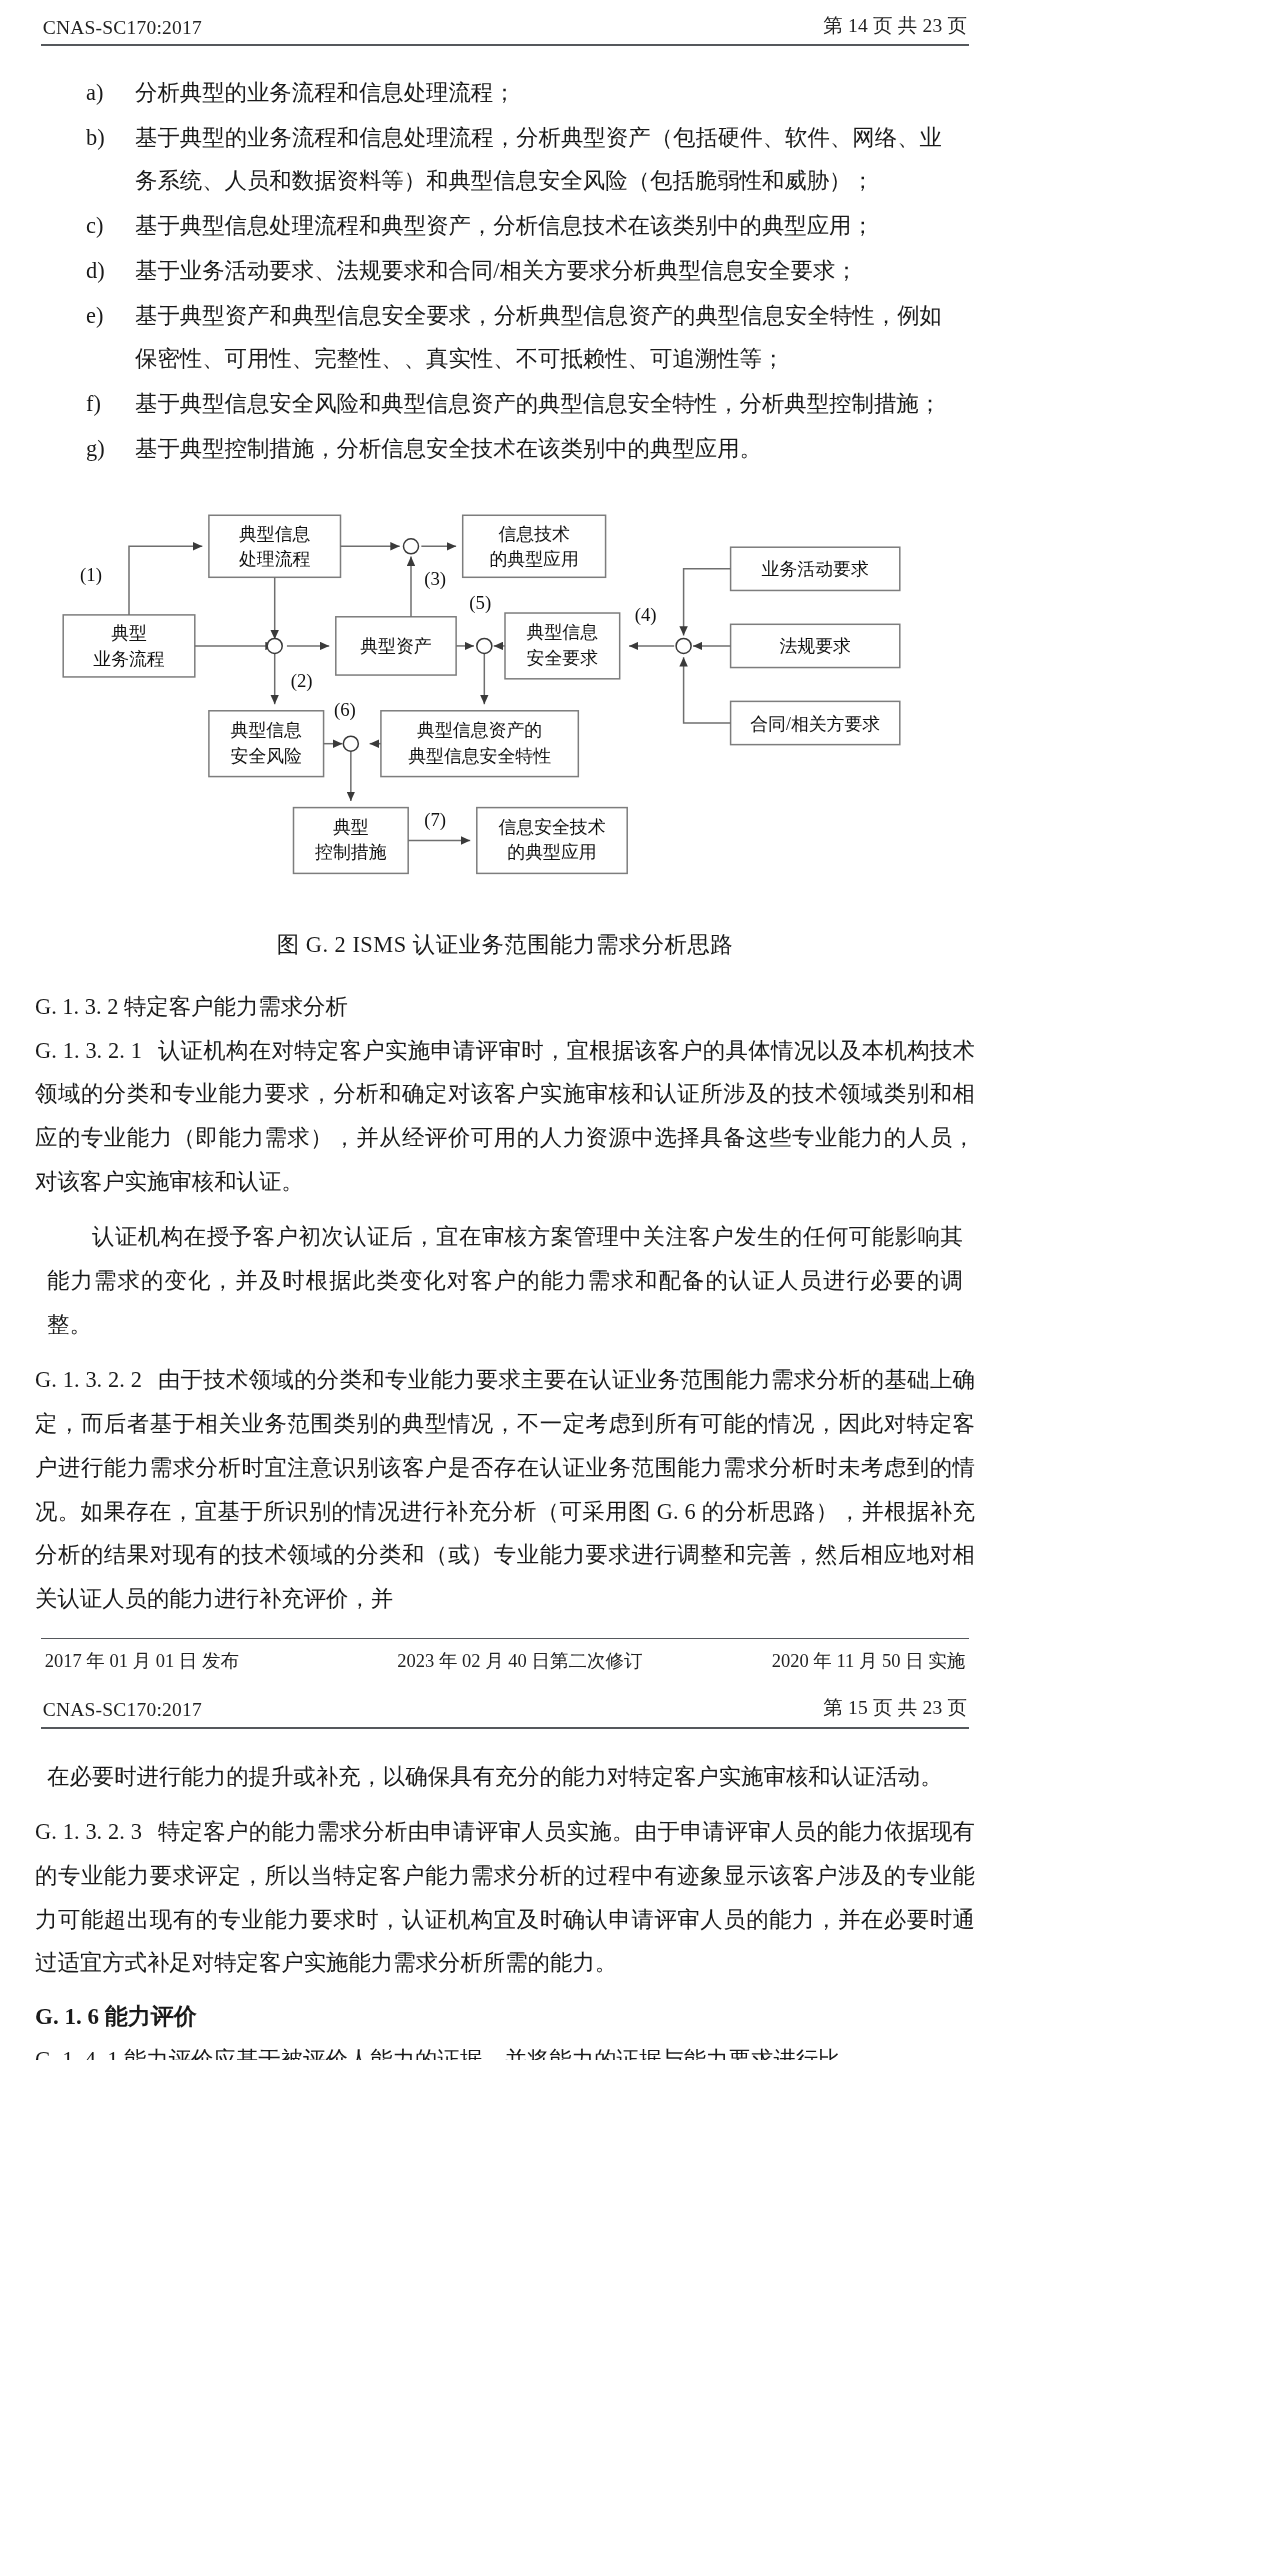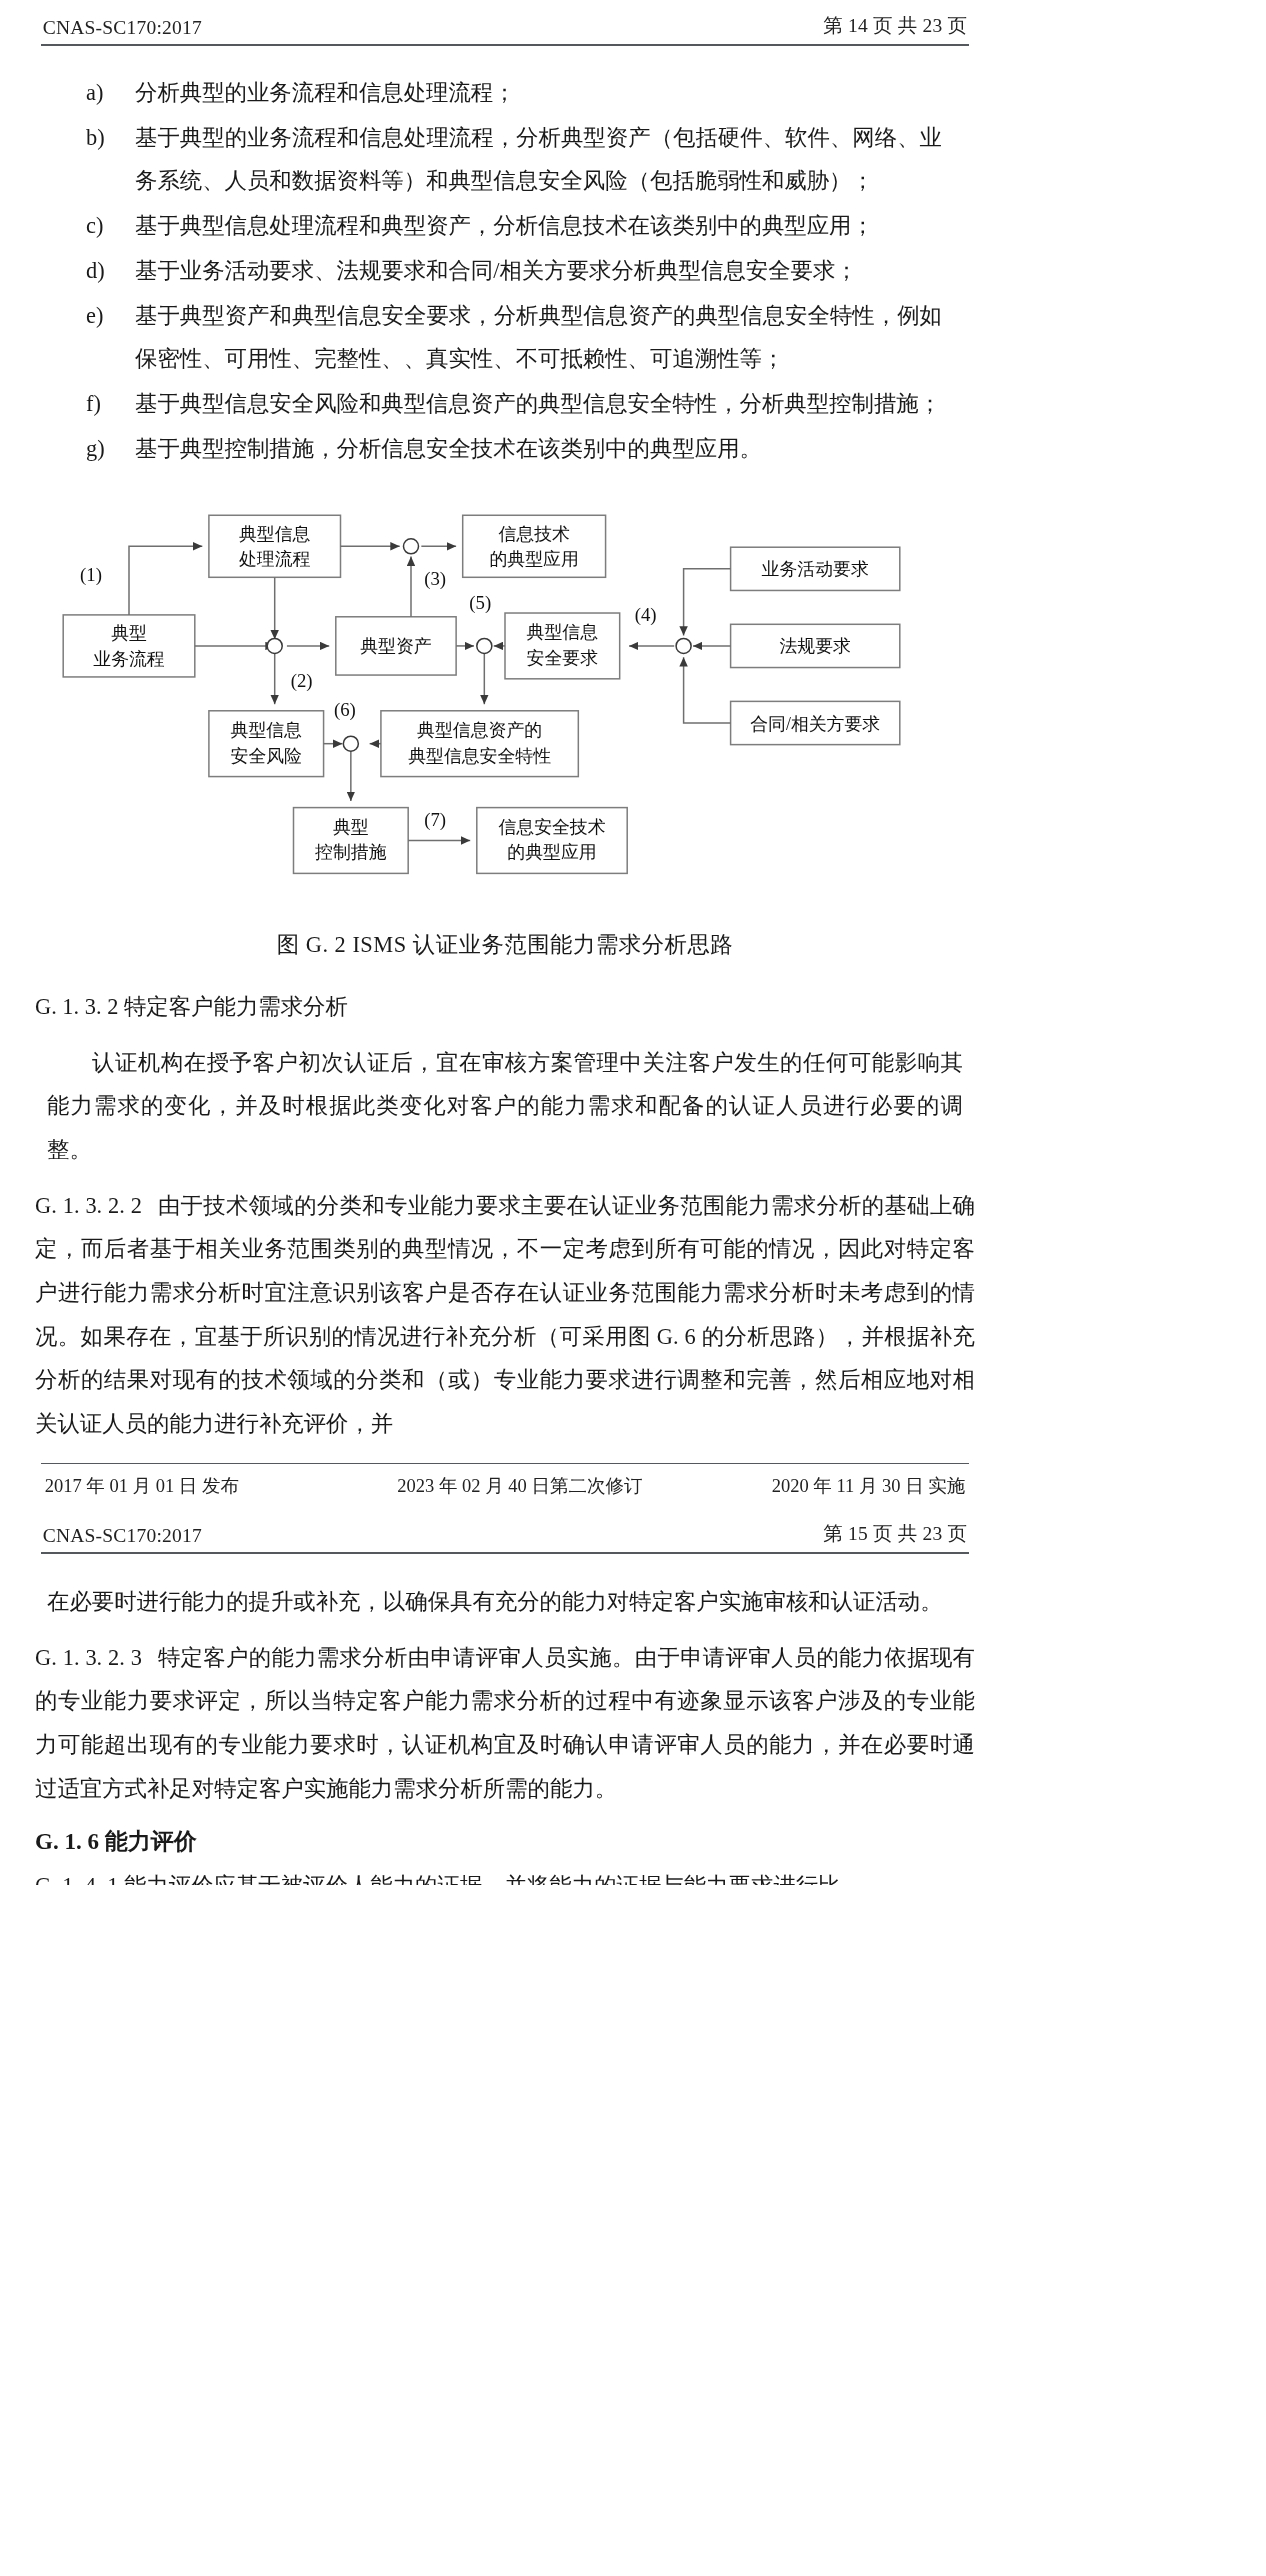--- a/index.html
+++ b/index.html
@@ -298,30 +298,31 @@
       <text x="462" y="114" font-size="20" fill="#111">(5)</text>
       <text x="318" y="228" font-size="20" fill="#111">(6)</text>
       <text x="414" y="345" font-size="20" fill="#111">(7)</text>
     </svg>
   </div>
 
   <div class="fig-caption">图 G. 2    ISMS 认证业务范围能力需求分析思路</div>
 
   <div class="sec-head">G. 1. 3. 2    特定客户能力需求分析</div>
 
+  <p class="num"><span class="numlabel">G. 1. 3. 2. 1</span><span>认证机构在对特定客户实施申请评审时，宜根据该客户的具体情况以及本机构技术领域的分类和专业能力要求，分析和确定对该客户实施审核和认证所涉及的技术领域类别和相应的专业能力（即能力需求），并从经评价可用的人力资源中选择具备这些专业能力的人员，对该客户实施审核和认证。</span></p>
 
   <p class="para indent">认证机构在授予客户初次认证后，宜在审核方案管理中关注客户发生的任何可能影响其能力需求的变化，并及时根据此类变化对客户的能力需求和配备的认证人员进行必要的调整。</p>
 
   <p class="num"><span class="numlabel">G. 1. 3. 2. 2</span><span>由于技术领域的分类和专业能力要求主要在认证业务范围能力需求分析的基础上确定，而后者基于相关业务范围类别的典型情况，不一定考虑到所有可能的情况，因此对特定客户进行能力需求分析时宜注意识别该客户是否存在认证业务范围能力需求分析时未考虑到的情况。如果存在，宜基于所识别的情况进行补充分析（可采用图 G. 6 的分析思路），并根据补充分析的结果对现有的技术领域的分类和（或）专业能力要求进行调整和完善，然后相应地对相关认证人员的能力进行补充评价，并</span></p>
 
   <div class="foot-rule"></div>
   <div class="foot-row">
     <div>2017 年 01 月 01 日 发布</div>
     <div class="mid">2023 年 02 月 40 日第二次修订</div>
-    <div>2020 年 11 月 30 日 实施</div>
+    <div>2020 年 11 月 50 日 实施</div>
   </div>
 
   <div class="run-head">
     <div>CNAS-SC170:2017</div>
     <div class="right">第 15 页 共 23 页</div>
   </div>
   <div class="page-break-rule"></div>
 
   <div style="height:13.6px"></div>
   <p class="para">在必要时进行能力的提升或补充，以确保具有充分的能力对特定客户实施审核和认证活动。</p>

